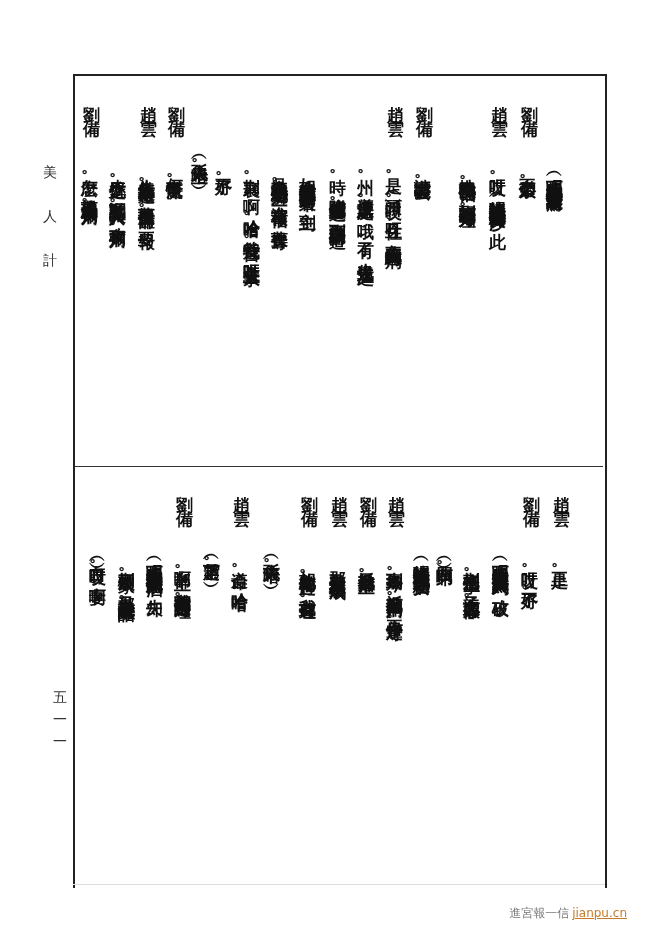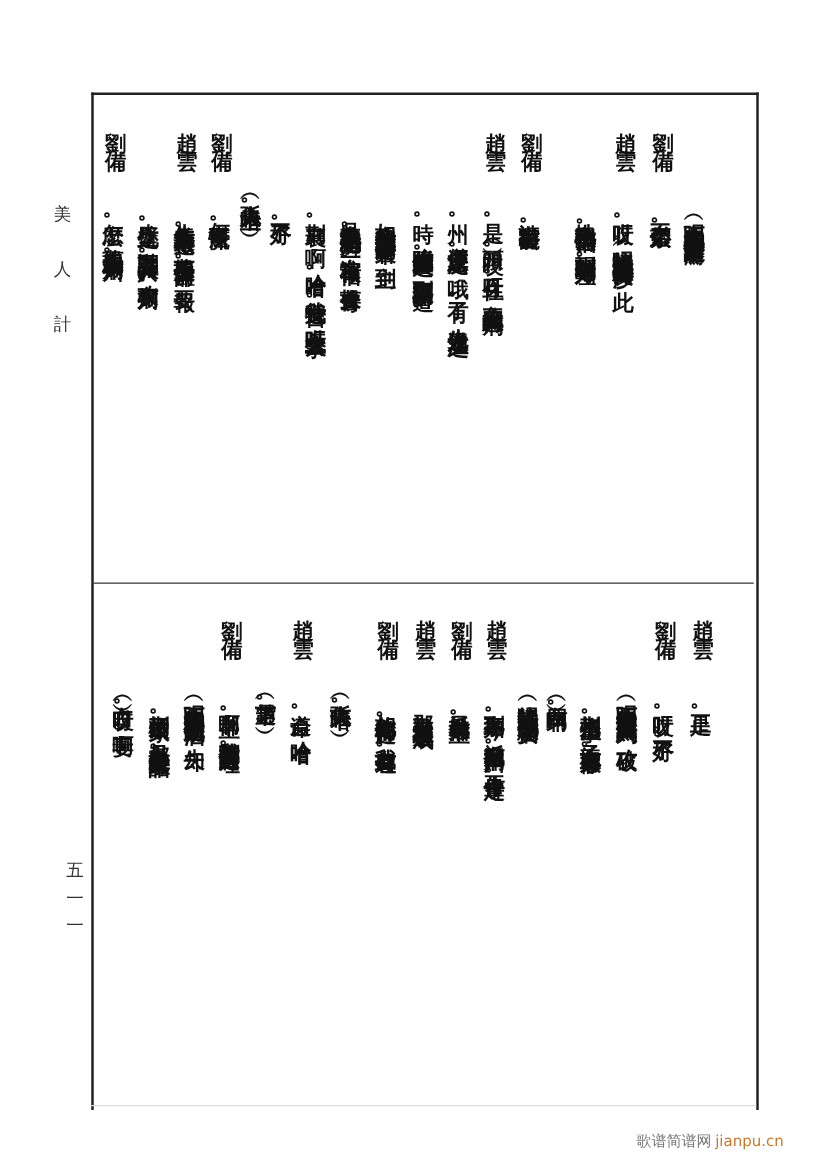--- a/index.html
+++ b/index.html
@@ -16,21 +16,21 @@
   .margin-title span { display: block; }
   .page-num { position: absolute; left: 50px; top: 686px; width: 20px; font-size: 14px;
     line-height: 22px; text-align: center; color: #333; }
   .page-num span { display: block; }
   .col { position: absolute; writing-mode: vertical-rl; text-orientation: upright;
     font-size: 17px; line-height: 20px; letter-spacing: 1.2px; white-space: nowrap; font-weight: bold; }
   .speaker { position: absolute; writing-mode: vertical-rl; text-orientation: upright;
     font-size: 17px; letter-spacing: 16px; white-space: nowrap; font-weight: bold; }
   .watermark { position: absolute; right: 28px; top: 905px; font-size: 12px; color: #777;
     font-family: "DejaVu Sans", sans-serif; }
-  .watermark .domain { color: #c77a2a; margin-left: 3px; }
+  .watermark .domain { color: #c77a2a; margin-left: 3px; text-decoration: underline; }
 </style>
 </head>
 <body>
 
 <div class="frame"></div>
 <div class="frame-bottom"></div>
 <div class="divider"></div>
 
 <div class="margin-title">
   <span>美</span>
@@ -92,14 +92,14 @@
     <div class="col" style="left: 262px; top: 548px;">（孫夫人暗下。）</div>
     <div class="col" style="left: 230px; top: 558px;">遵命。哈哈哈。</div>
     <div class="col" style="left: 202px; top: 548px;">（趙雲下。）</div>
     <div class="col" style="left: 173px; top: 558px;">啊郡主。我劉備要逃走了哇。</div>
     <div class="col" style="left: 145px; top: 550px;">（唱西皮搖板）本當在此閑飲酒。失却</div>
     <div class="col" style="left: 117px; top: 558px;">荆州破了家。見郡主難說分離話。</div>
     <div class="col" style="left: 88px; top: 550px;">（白）哎呀。妻啊。</div>
   </div>
 
 <div class="watermark">
-  <span>歌谱简谱网</span><span class="domain">jianpu.cn</span>
+  <span>進宮報一信</span><span class="domain">jianpu.cn</span>
 </div>
 
 </body></html>

